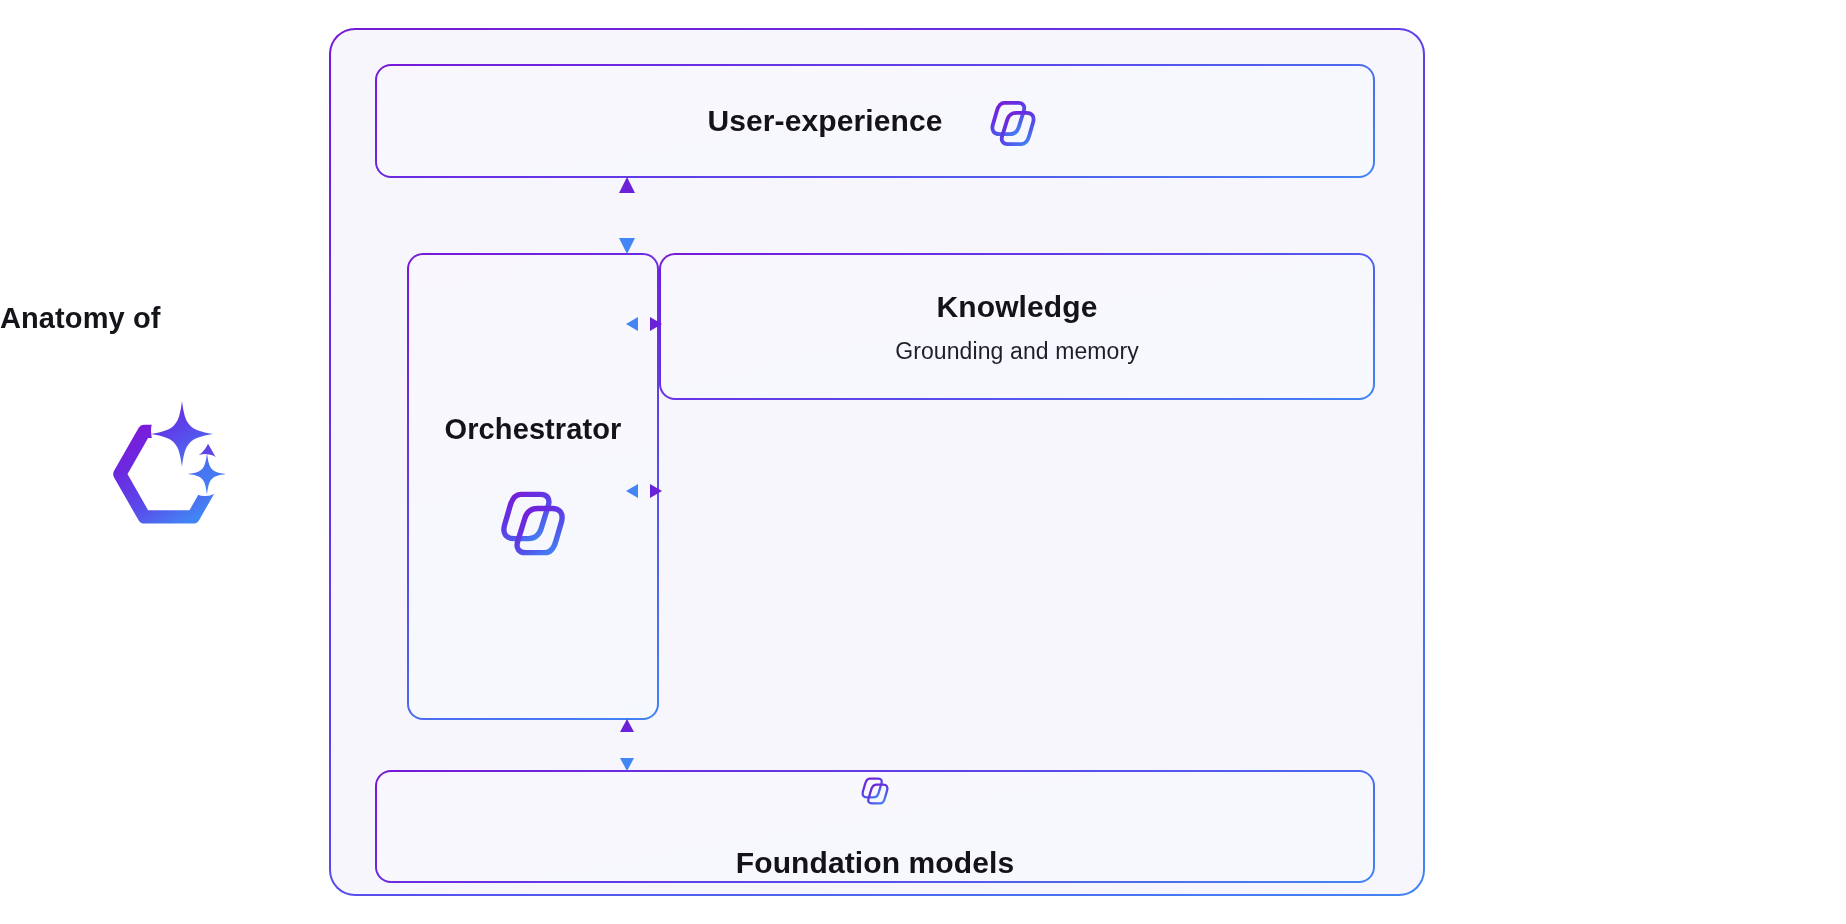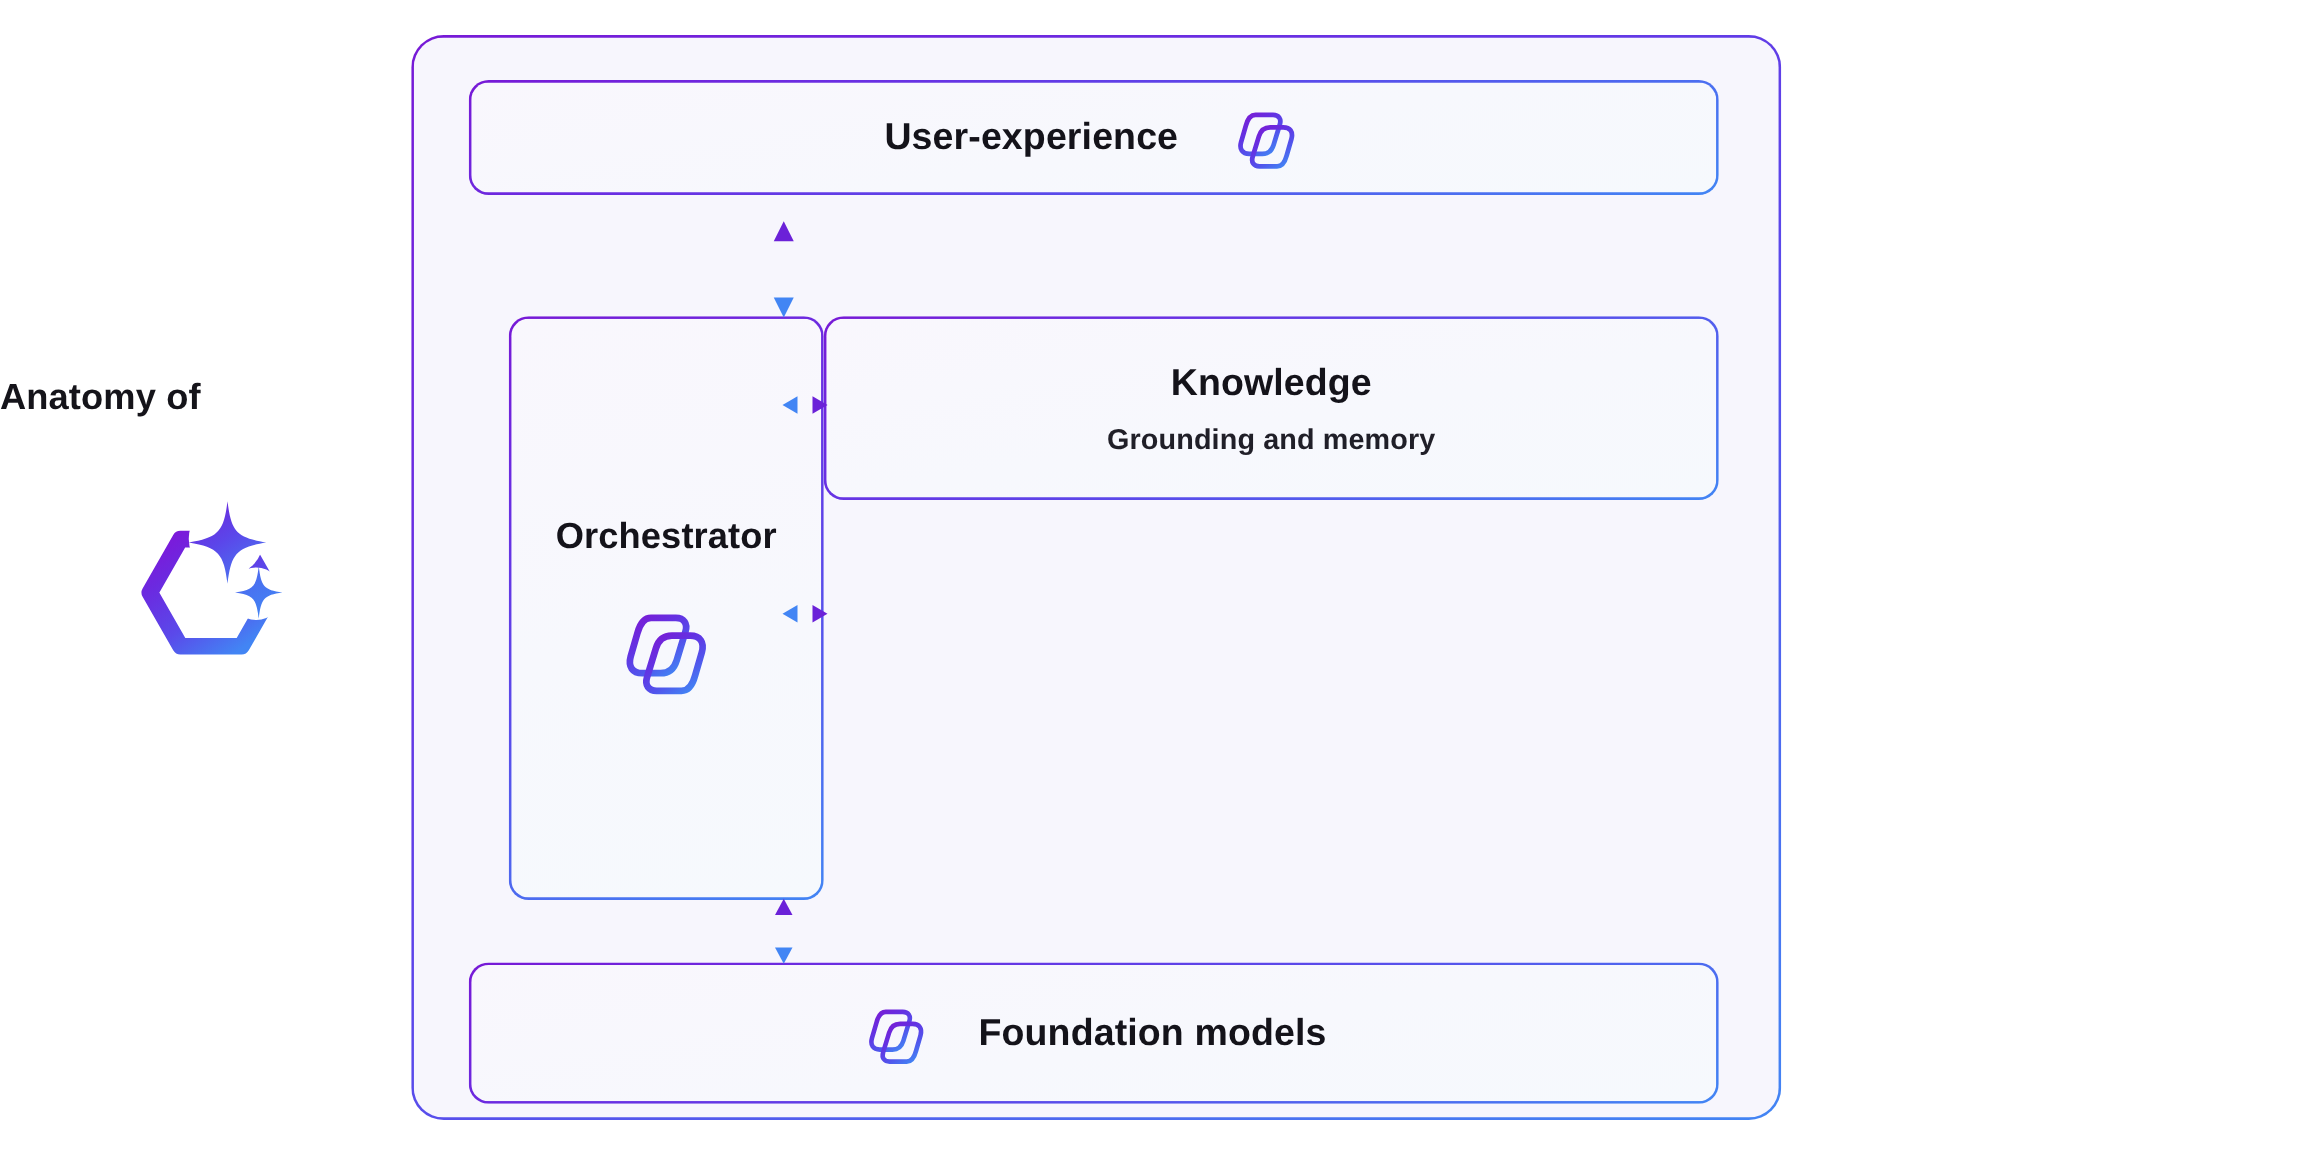--- a/index.html
+++ b/index.html
@@ -80,29 +80,29 @@
 
   .card-title {
     font-size: 30px;
     font-weight: 700;
     color: #14131a;
     letter-spacing: 0.1px;
     line-height: 1.2;
   }
   .card-sub {
     font-size: 23px;
-    font-weight: 700;
+    font-weight: 400;
     color: #201f28;
     margin-top: 13px;
     letter-spacing: 0.1px;
   }
 
   
   #card-user-experience {
-    left: 46px;  top: 36px;  width: 1000px; height: 92px;
+    left: 46px;  top: 36px;  width: 1000px; height: 114px;
   }
   #card-user-experience .card-inner {
     flex-direction: row;
     gap: 42px;
   }
 
   #card-orchestrator {
     left: 46px;  top: 225px;  width: 252px;  height: 467px; margin-left: 32px;
   }
   #card-orchestrator .card-inner {
@@ -116,21 +116,21 @@
     left: 330px;  top: 225px;  width: 716px;  height: 147px;
   }
   #card-skills {
     left: 330px;  top: 392px;  width: 716px;  height: 143px;
   }
 
   #card-foundation-models {
     left: 46px;  top: 742px;  width: 1000px; height: 113px;
   }
   #card-foundation-models .card-inner {
-    flex-direction: row;
+    flex-direction: column;
     gap: 38px;
   }
 
   
   .arrow { position: absolute; }
   #arrow-ux-orchestrator { left: 281px; top: 148px; width: 34px; height: 79px; }
   #arrow-orchestrator-foundation { left: 281px; top: 690px; width: 34px; height: 54px; }
   #arrow-orchestrator-knowledge { left: 296px; top: 280px; width: 38px; height: 32px; }
   #arrow-orchestrator-skills { left: 296px; top: 447px; width: 38px; height: 32px; }
 

